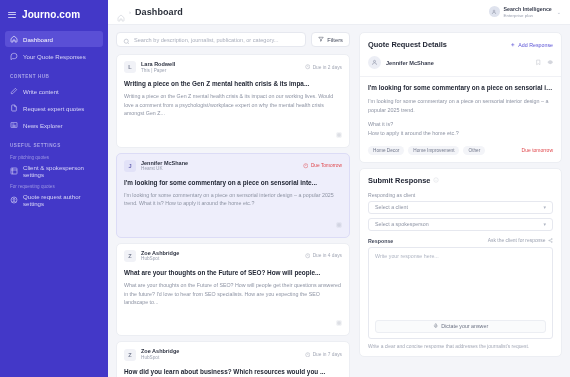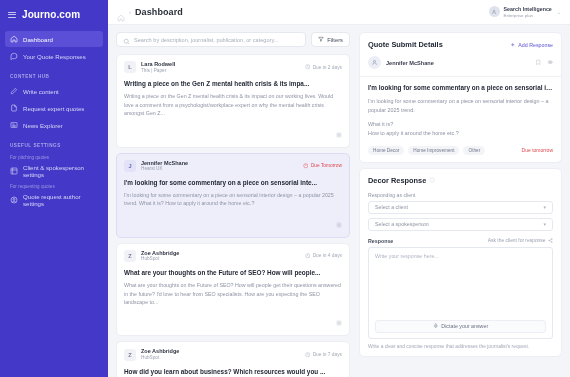--- a/index.html
+++ b/index.html
@@ -434,21 +434,21 @@
           <div class="card-title">How did you learn about business? Which resources would you ...</div>
 
         </div>
 
       </div>
 
       <div class="detailcol">
 
         <div class="panel">
           <div class="panel-head">
-            <span class="panel-title">Quote Submit Details</span>
+            <span class="panel-title">Quote Request Details</span>
             <span class="addresp">
               <svg viewBox="0 0 24 24" fill="none" stroke="#5b53d6" stroke-width="2.5">
                   <path d="M12 5v14M5 12h14"></path>
                 </svg>
               <span>Add Response</span>
             </span>
           </div>
 
           <div class="req-person">
             <span class="ava-round">
@@ -478,21 +478,21 @@
           <div class="tagrow">
             <span class="tag">Home Decor</span>
             <span class="tag">Home Improvement</span>
             <span class="tag">Other</span>
             <span class="due-right">Due tomorrow</span>
           </div>
         </div>
 
         <div class="panel">
           <div class="sub-head">
-            <span class="panel-title">Decor Response</span>
+            <span class="panel-title">Submit Response</span>
             <svg viewBox="0 0 24 24" fill="none" stroke="#9aa0b0" stroke-width="2">
                 <circle cx="12" cy="12" r="9"></circle>
                 <path d="M12 11v5M12 7.5v.01"></path>
               </svg>
           </div>
 
           <div class="field-label">Responding as client</div>
           <div class="select">
             <span>Select a client</span>
             <span class="cv">▾</span>

